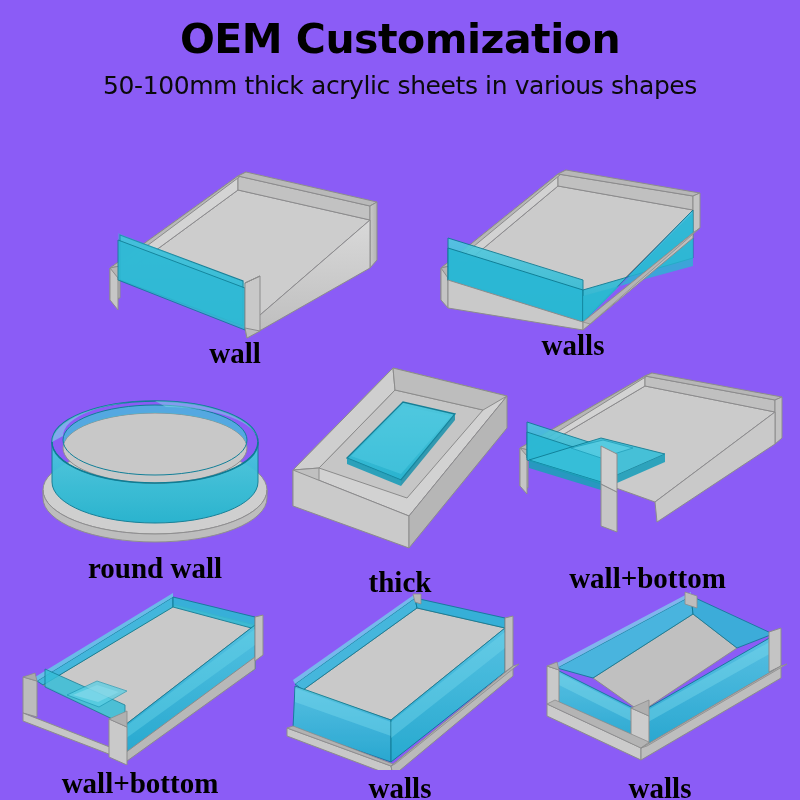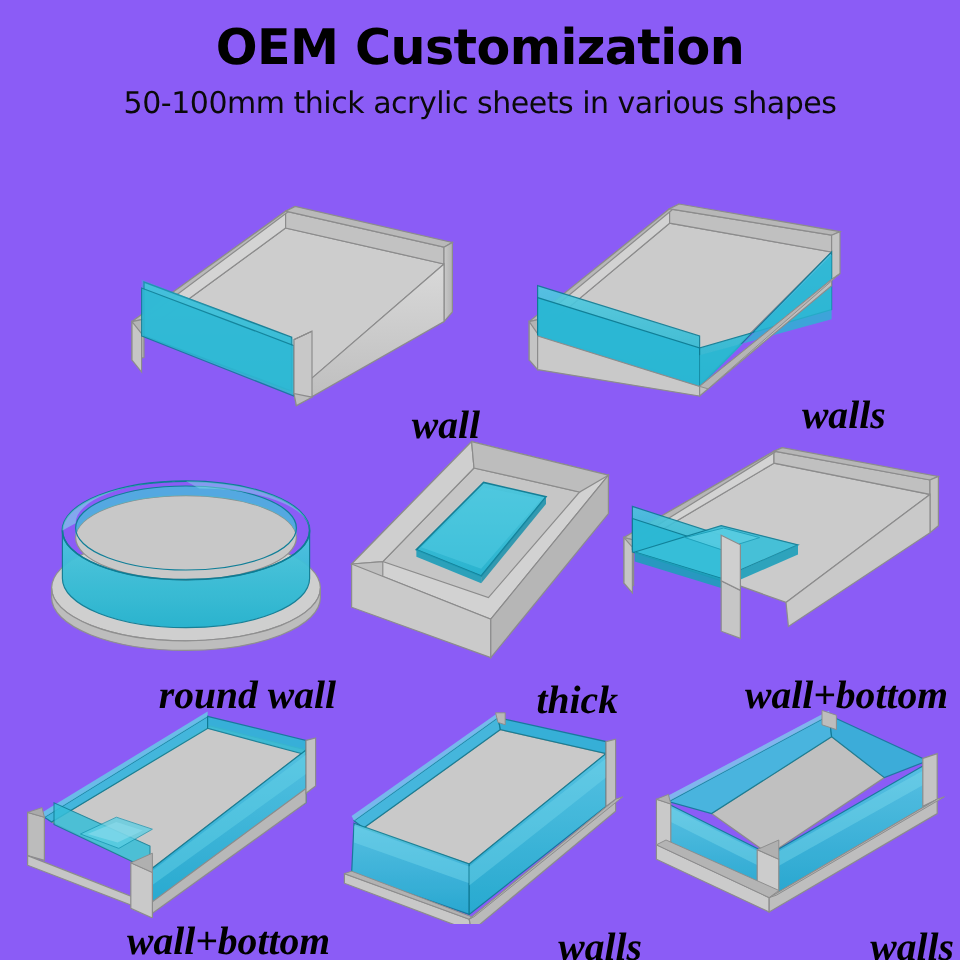--- a/index.html
+++ b/index.html
@@ -52,44 +52,43 @@
     height: 680px;
   }
   .cell {
     position: absolute;
   }
   .fig {
     display: block;
   }
   .caption {
     font-family: "Liberation Serif", "DejaVu Serif", serif;
-    font-style: italic;
     font-weight: bold;
-    font-size: 33px;
+    font-size: 29px;
     color: #000000;
-    text-align: right;
+    text-align: center;
     width: 100%;
     white-space: nowrap;
   }
 
   
   .r1c1 { left: 70px;  top: 8px;   width: 330px; }
   .r1c2 { left: 408px; top: 18px;  width: 330px; }
 
   .r2c1 { left: 30px;  top: 250px; width: 250px; }
   .r2c2 { left: 285px; top: 238px; width: 230px; }
   .r2c3 { left: 505px; top: 250px; width: 285px; }
 
   .r3c1 { left: 5px;   top: 465px; width: 270px; }
   .r3c2 { left: 265px; top: 470px; width: 270px; }
   .r3c3 { left: 525px; top: 470px; width: 270px; }
 
   .cap-r1c1 { margin-top: -6px; }
   .cap-r1c2 { margin-top: -14px; }
-  .cap-r2c1 { margin-top: 12px; }
+  .cap-r2c1 { margin-top: 2px; }
   .cap-r2c2 { margin-top: 8px; }
   .cap-r2c3 { margin-top: 2px; }
   .cap-r3c1 { margin-top: 2px; }
   .cap-r3c2 { margin-top: 2px; }
   .cap-r3c3 { margin-top: 2px; }
 </style>
 </head>
 <body>
 
 <div class="page">

